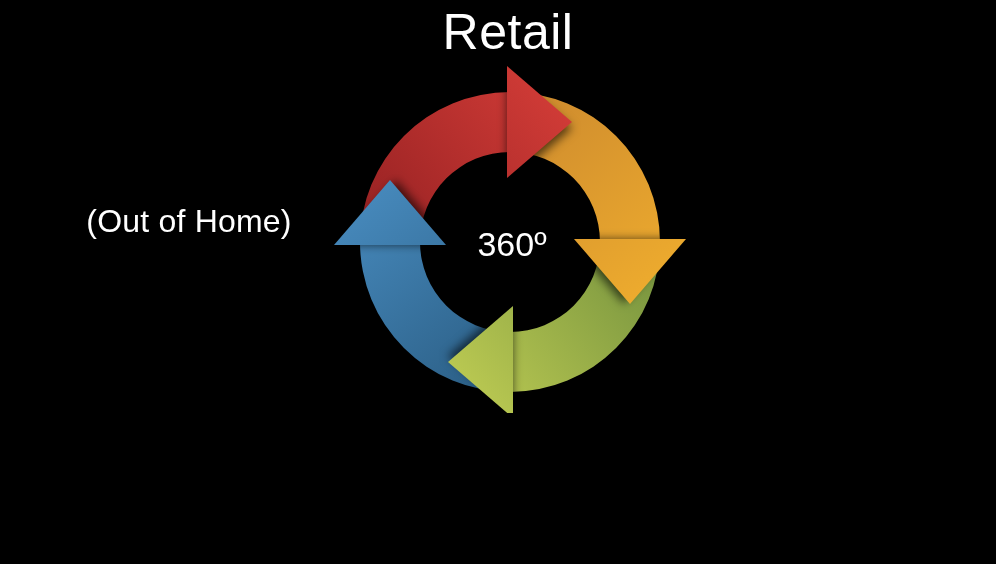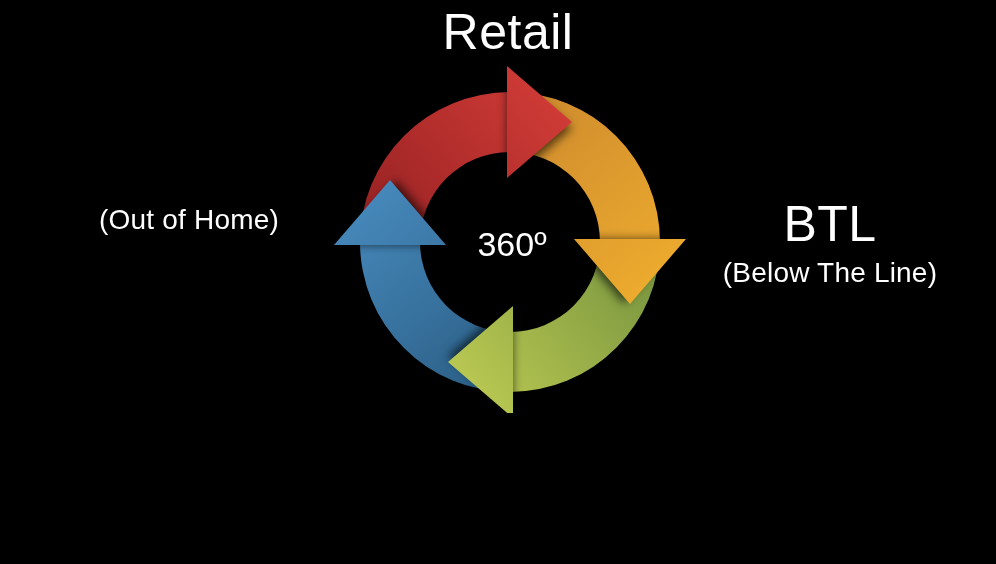--- a/index.html
+++ b/index.html
@@ -22,21 +22,21 @@
     text-align: center;
     white-space: nowrap;
     line-height: 1.05;
   }
   .node-label .main {
     font-size: 50px;
     font-weight: 400;
     letter-spacing: 0.5px;
   }
   .node-label .sub {
-    font-size: 28px;
+    font-size: 32px;
     font-weight: 400;
     margin-top: 7px;
     letter-spacing: 0.2px;
   }
   #label-top    { left: 508px; top: 6px;   }
   #label-left   { left: 189px; top: 198px; }
   #label-right  { left: 830px; top: 198px; }
   #label-bottom { left: 505px; top: 440px; }
   #center-label {
     position: absolute;
@@ -64,24 +64,20 @@
 <div class="slide">
 
   <div class="node-label" id="label-top">
     <div class="main">Retail</div>
   </div>
 
   <div class="node-label" id="label-left">
     <div class="sub">(Out of Home)</div>
   </div>
 
-  <div class="node-label" id="label-right">
-    <div class="main">BTL</div>
-    <div class="sub">(Below The Line)</div>
-  </div>
 
 
   <svg id="cycle-svg" viewBox="-200 -200 400 400" xmlns="http://www.w3.org/2000/svg">
     <defs>
 
       <path id="arrow-body" d="M -150,0 A 150,150 0 0 1 0,-150 L 0,-90 A 90,90 0 0 0 -90,0 Z"></path>
 
       <path id="arrow-headshape" d="M -3,-176 L 62,-120 L -3,-64 Z"></path>
 
       <linearGradient id="gradRed" gradientUnits="userSpaceOnUse" x1="-150" y1="30" x2="60" y2="-140">

